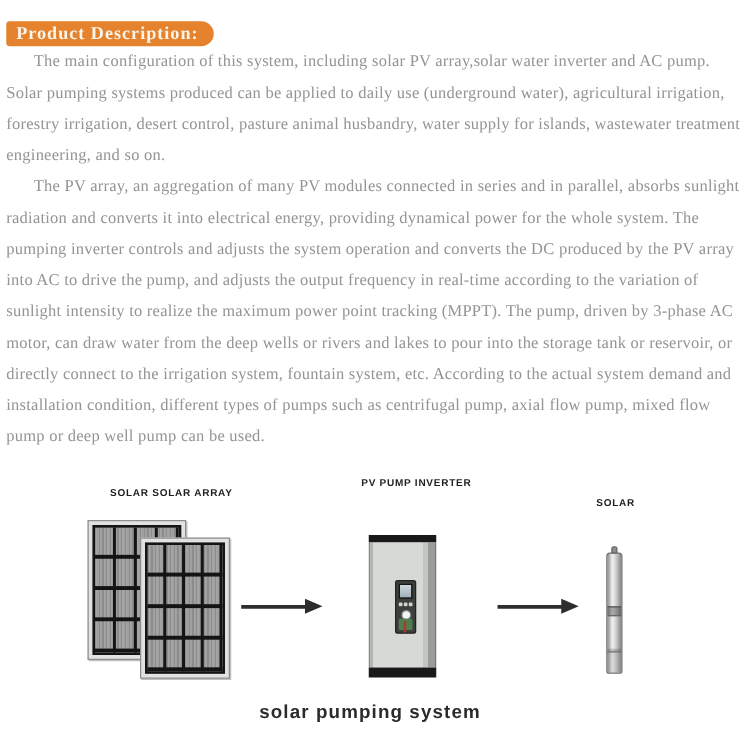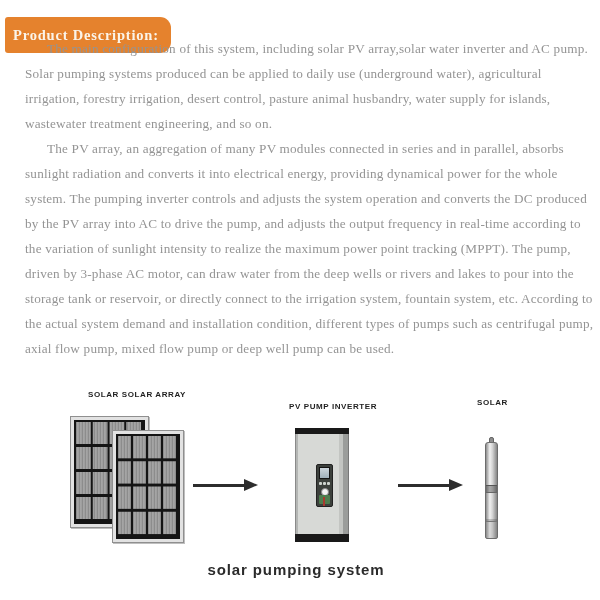--- a/index.html
+++ b/index.html
@@ -3,31 +3,31 @@
 <meta charset="utf-8">
 <style>
   html,body { margin:0; padding:0; background:#ffffff; }
   .page {
     position:relative; width:600px; height:600px; background:#ffffff;
     overflow:hidden; font-family:"Liberation Serif", serif;
   }
 
   
   .badge {
-    position:absolute; left:5px; top:17px; height:36px;
+    position:absolute; left:5px; top:17px; height:20px;
     padding:0 12px 0 8px; display:flex; align-items:center;
     border-radius:3px 11px 11px 3px;
   }
   .badge span {
     font-family:"Liberation Serif", serif; font-weight:bold;
     font-size:14.5px; letter-spacing:0.8px;
   }
 
   
-  .body-text { position:absolute; left:5px; right:4px; top:36px;margin-left:20px; }
+  .body-text { position:absolute; left:5px; right:4px; top:36px; }
   .body-text p {
     margin:0; text-indent:22px;
     font-size:13.2px; line-height:25px; letter-spacing:0.2px;
   }
 
   
   .diag-label {
     position:absolute; font-family:"Liberation Sans", sans-serif;
     font-weight:bold; font-size:8px; letter-spacing:0.6px; color:#1f1f1f;
     white-space:nowrap;
@@ -128,21 +128,21 @@
 
     <div class="panel back">
       <div class="panel-inner"></div>
     </div>
     <div class="panel front">
       <div class="panel-inner"></div>
     </div>
 
     <div class="arrow a1"></div>
 
-    <div class="diag-label" style="left:289px; top:402px;">PV PUMP INVERTER</div>
+    <div class="diag-label" style="left:289px; top:382px;">PV PUMP INVERTER</div>
 
     <div class="inverter">
       <div class="inv-band-top"></div>
       <div class="inv-body">
         <div class="inv-panel">
           <div class="inv-lcd"></div>
           <div class="inv-btns">
               <i></i>
               <i></i>
               <i></i>

